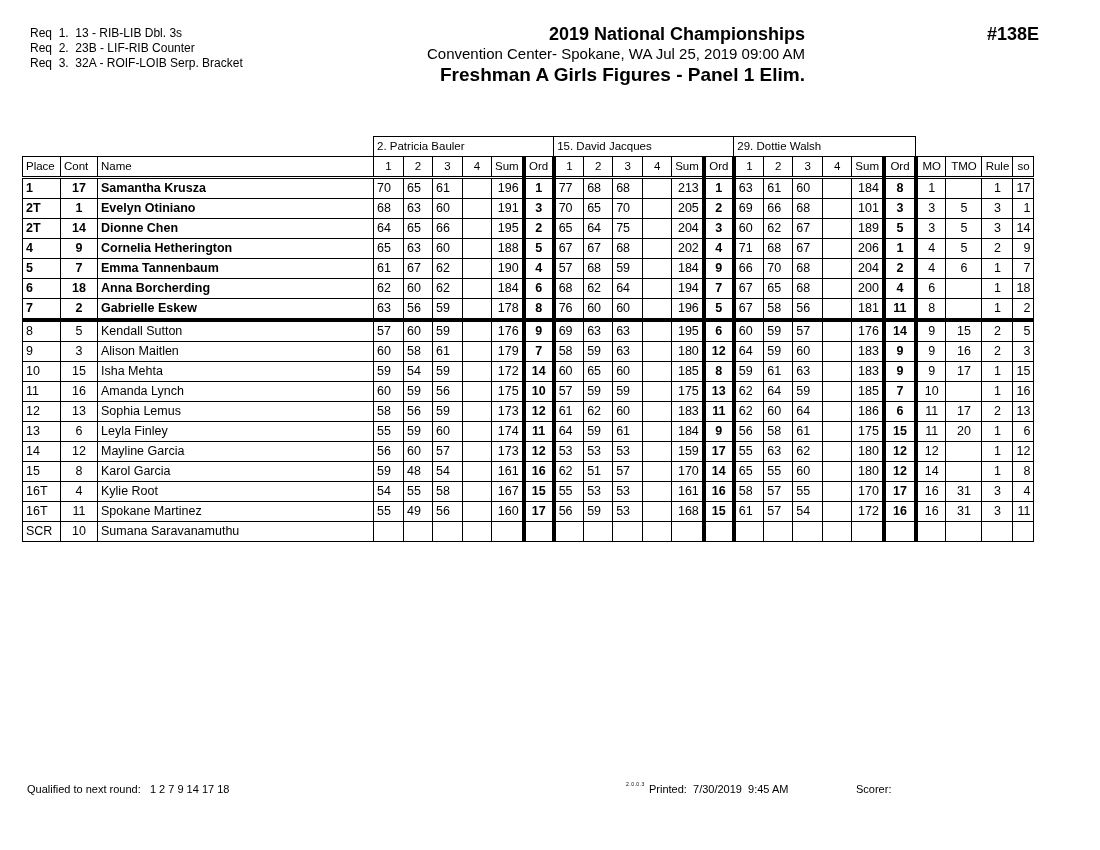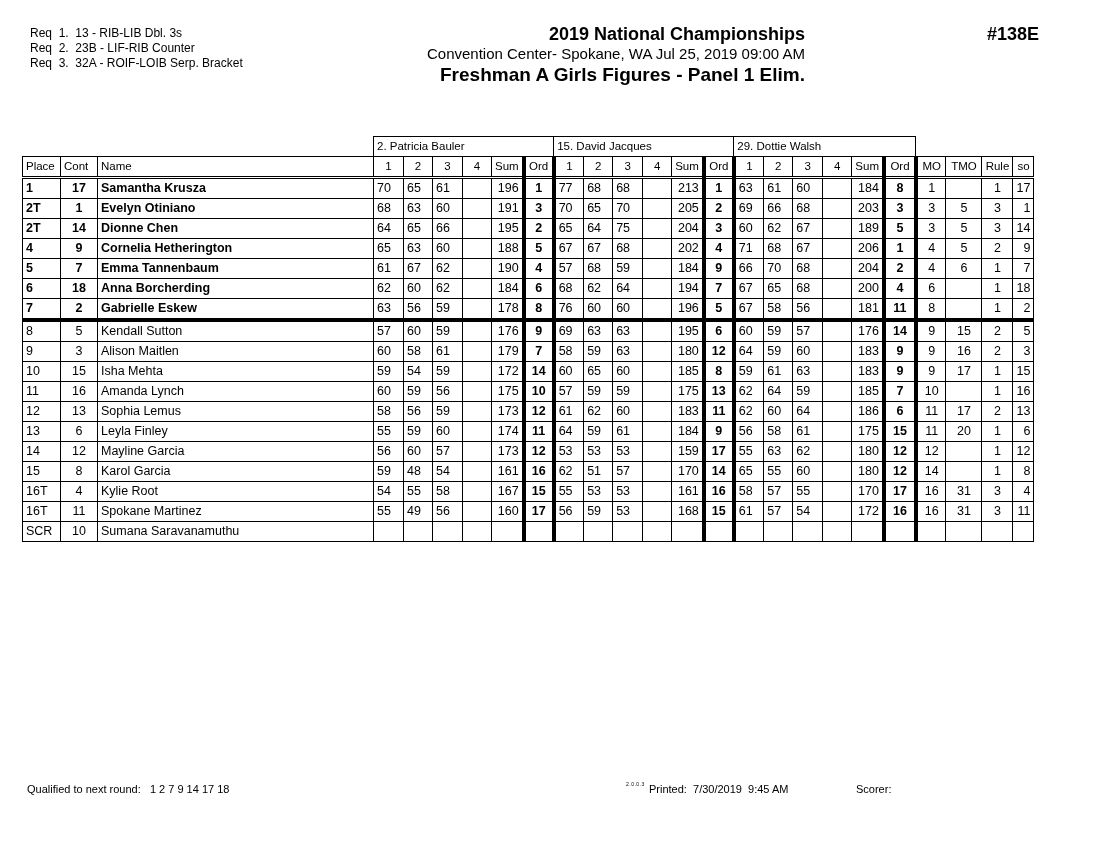--- a/index.html
+++ b/index.html
@@ -159,21 +159,21 @@
         <td class="l j-start">70</td>
         <td class="l">65</td>
         <td class="l">70</td>
         <td class="l"></td>
         <td class="r">205</td>
         <td class="ord">2</td>
         <td class="l j-start">69</td>
         <td class="l">66</td>
         <td class="l">68</td>
         <td class="l"></td>
-        <td class="r">203</td>
+        <td class="r">101</td>
         <td class="ord">3</td>
         <td class="c" style="border-left: 4px solid rgb(0, 0, 0);">3</td>
         <td class="c">5</td>
         <td class="c">3</td>
         <td class="r">1</td>
       </tr>
       <tr>
         <td class="l b">2T</td>
         <td class="c b">14</td>
         <td class="l b">Dionne Chen</td>

